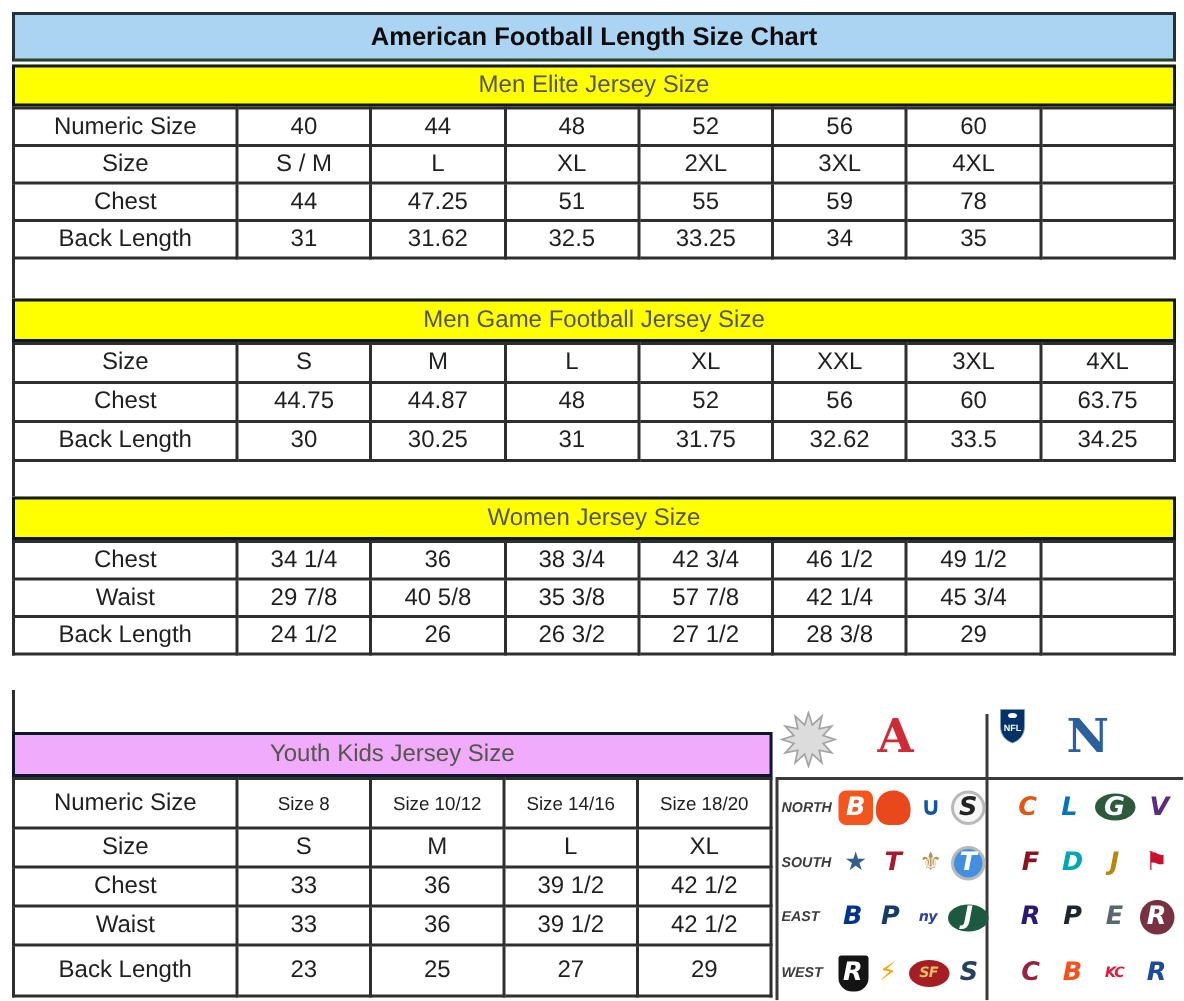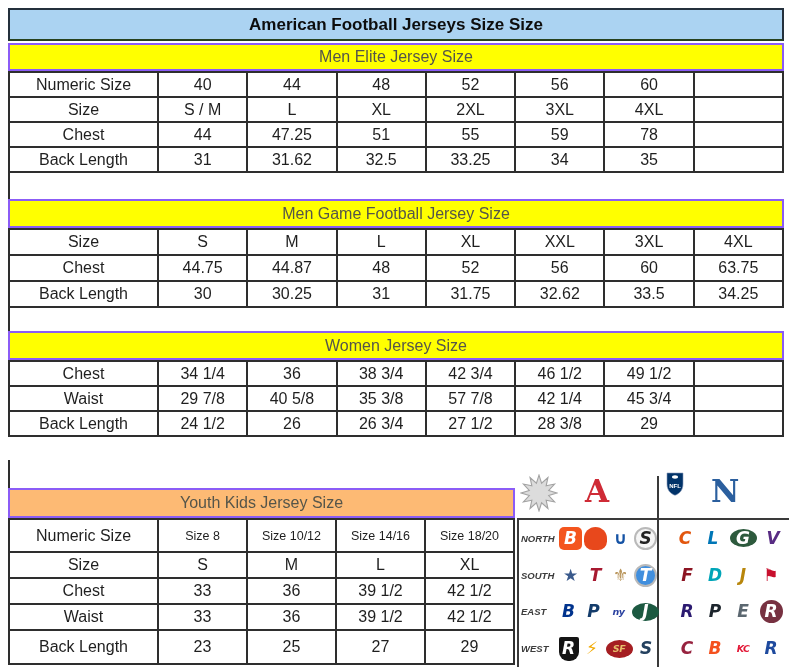--- a/index.html
+++ b/index.html
@@ -7,21 +7,21 @@
          font-family:"Liberation Sans","DejaVu Sans",sans-serif;}
 
   
   .titlebar{position:absolute;left:8px;top:8px;width:776px;height:33px;box-sizing:border-box;
             border:2px solid #24303c;border-bottom-color:#27421f;
             display:flex;align-items:center;justify-content:center;
             font-size:17px;font-weight:bold;color:#0d0d0d;}
 
   
   .band{position:absolute;left:8px;width:776px;box-sizing:border-box;
-        border:2px solid #8b5cf6;display:flex;align-items:center;justify-content:center;
+        border:2px solid #0f172a;display:flex;align-items:center;justify-content:center;
         font-size:16px;}
   #band1{top:43px;height:28px}
   #band2{top:199px;height:29px}
   #band3{top:331px;height:29px}
   #band4{top:488px;height:30px;width:507px}
 
   
   .gap{position:absolute;left:8px;width:776px;box-sizing:border-box;border-left:2px solid #2e2e2e;}
   #gap1{top:171px;height:28px}
   #gap2{top:306px;height:25px}
@@ -68,21 +68,21 @@
   .chip.shield{width:20px;height:24px;border-radius:2px 2px 9px 9px;}
   .chip.helmet{border-radius:50% 50% 38% 38%;}
   .chip.ring{border:2px solid #b9b9b9;}
 </style>
 </head>
 <body>
 
 <div class="sheet">
 
   <div class="titlebar" style="background: rgb(171, 211, 242);">
-    <span>American Football Jerseys Size Size</span>
+    <span>American Football Length Size Chart</span>
   </div>
 
   <div id="band1" class="band" style="background: rgb(255, 255, 0); color: rgb(85, 85, 74);">Men Elite Jersey Size</div>
 
   <table id="table1" class="t">
     <colgroup>
         <col class="c0">
         <col>
         <col>
         <col>
@@ -217,32 +217,32 @@
       <td>35 3/8</td>
       <td>57 7/8</td>
       <td>42 1/4</td>
       <td>45 3/4</td>
       <td></td>
     </tr>
     <tr>
       <td class="lbl">Back Length</td>
       <td>24 1/2</td>
       <td>26</td>
-      <td>26 3/4</td>
+      <td>26 3/2</td>
       <td>27 1/2</td>
       <td>28 3/8</td>
       <td>29</td>
       <td></td>
     </tr>
   </tbody>
     </table>
 
   <div id="gap3" class="gap"></div>
 
-  <div id="band4" class="band" style="background: #fdba74; color: rgb(85, 85, 74);">Youth Kids Jersey Size</div>
+  <div id="band4" class="band" style="background: #f0abfc; color: rgb(85, 85, 74);">Youth Kids Jersey Size</div>
 
   <table id="table4" class="t">
     <colgroup>
         <col class="c0">
         <col>
         <col>
         <col>
         <col>
       </colgroup>
     <tbody>

